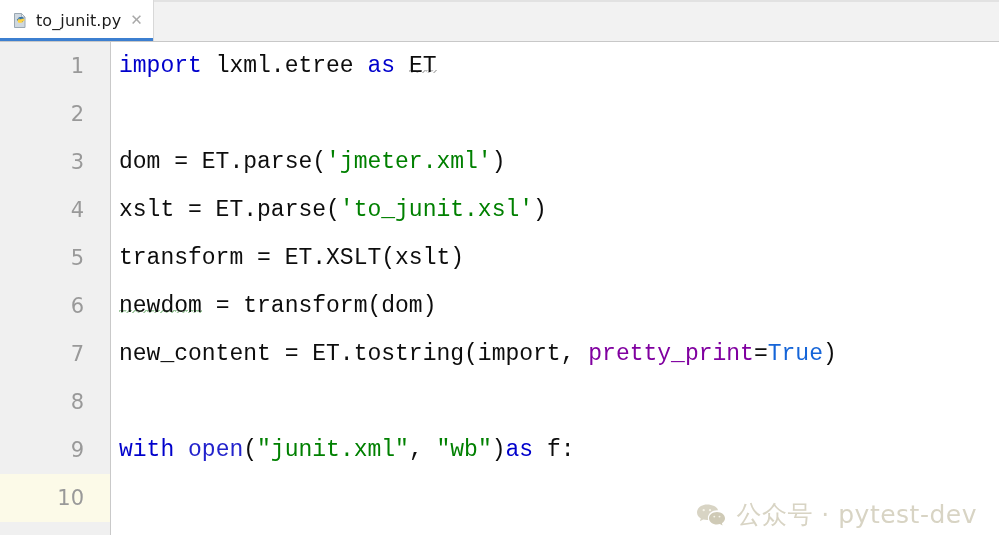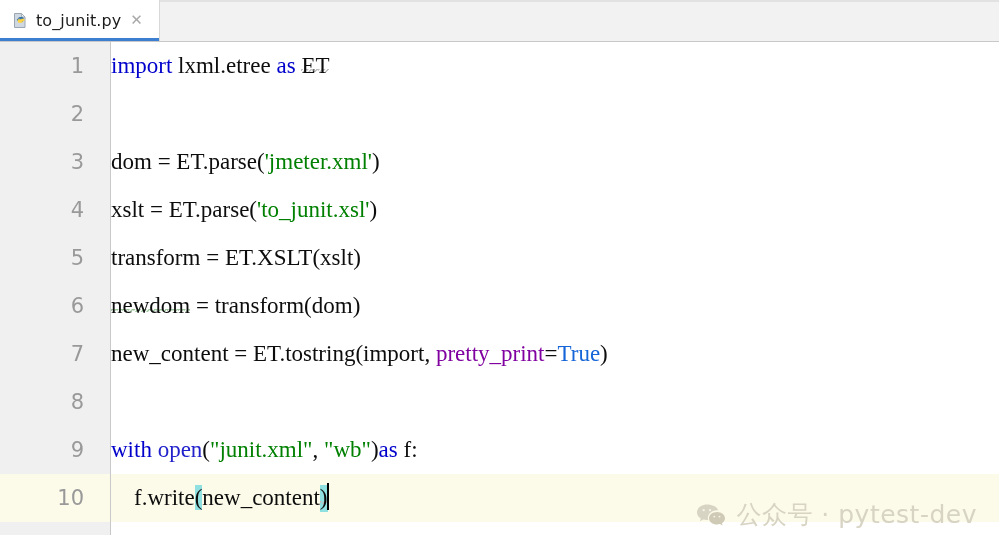--- a/index.html
+++ b/index.html
@@ -38,21 +38,21 @@
     content: "";
     position: absolute;
     left: 0; right: 0; top: 0;
     height: 2px;
     background: #e2e2e2;
   }
   .tab {
     background: #ffffff;
     display: flex;
     align-items: center;
-    padding: 0 16px 0 12px;
+    padding: 0 10px 0 12px;
     min-width: 150px;
     position: relative;
     border-right: 1px solid #d8d8d8;
     box-sizing: border-box;
   }
   .tab::after {
     content: "";
     position: absolute;
     left: 0; right: 0; bottom: 0;
     height: 3px;
@@ -118,24 +118,24 @@
   .codearea {
     flex: 1 1 auto;
     position: relative;
     background: #ffffff;
     overflow: hidden;
   }
   .code-line {
     height: 48px;
     line-height: 48px;
     white-space: pre;
-    font-family: Liberation Serif, serif;
+    font-family: Liberation Mono, monospace;
     font-size: 23px;
     color: #0d0d0d;
-    padding-left: 0;
+    padding-left: 8px;
     box-sizing: border-box;
     position: relative;
     letter-spacing: 0px;
   }
   .code-line.current {
     background: #fcfae8;
   }
 
   
   .t-kw   { color: #0000cc; }
@@ -241,21 +241,20 @@
     <div class="codearea" id="codearea">
         <div class="code-line"><span class="t-kw">import</span><span class="t-plain"> lxml.etree </span><span class="t-kw">as</span><span class="t-plain"> </span><span class="t-plain sq-gray">ET</span></div>
         <div class="code-line">&nbsp;</div>
         <div class="code-line"><span class="t-plain">dom = ET.parse(</span><span class="t-str">'jmeter.xml'</span><span class="t-plain">)</span></div>
         <div class="code-line"><span class="t-plain">xslt = ET.parse(</span><span class="t-str">'to_junit.xsl'</span><span class="t-plain">)</span></div>
         <div class="code-line"><span class="t-plain">transform = ET.XSLT(xslt)</span></div>
         <div class="code-line"><span class="t-plain sq-green">newdom</span><span class="t-plain"> = transform(dom)</span></div>
         <div class="code-line"><span class="t-plain">new_content = ET.tostring(import, </span><span class="t-kwarg">pretty_print</span><span class="t-plain">=</span><span class="t-const">True</span><span class="t-plain">)</span></div>
         <div class="code-line">&nbsp;</div>
         <div class="code-line"><span class="t-kw">with</span><span class="t-plain"> </span><span class="t-bi">open</span><span class="t-plain">(</span><span class="t-str">"junit.xml"</span><span class="t-plain">, </span><span class="t-str">"wb"</span><span class="t-plain">)</span><span class="t-kw">as</span><span class="t-plain"> f:</span></div>
-        <div class="code-line current"><span class="t-plain">    f.write</span><span class="t-plain t-match">(</span><span class="t-plain">new_content</span><span class="t-plain t-match sq-gray">)</span><span class="caret"></span></div>
       </div>
 
     <div class="watermark">
       <span class="wm-icon">
         <svg width="30" height="24" viewBox="0 0 30 24" xmlns="http://www.w3.org/2000/svg">
           <path d="M11 1.6 C5.3 1.6 1 5.2 1 9.4 c0 2.4 1.5 4.6 3.8 6 l-0.9 2.8 3.3-1.7 c1.2 .3 2.5 .5 3.8 .5 .4 0 .8 0 1.2-.1 -.2-.6-.3-1.3-.3-2 0-4.2 4.2-7.6 9.4-7.6 .3 0 .6 0 .9 .1 C21.3 4.2 16.7 1.6 11 1.6 z" fill="#d8d4c4"></path>
           <circle cx="7.7" cy="7.2" r="1.15" fill="#f6f4e9"></circle>
           <circle cx="14.0" cy="7.2" r="1.15" fill="#f6f4e9"></circle>
           <path d="M29 15.2 c0-3.5-3.6-6.3-8-6.3 -4.4 0-8 2.8-8 6.3 0 3.5 3.6 6.3 8 6.3 1 0 2-.2 2.9-.4 l2.7 1.4 -.7-2.3 C27.8 19.1 29 17.3 29 15.2 z" fill="#cfcab6"></path>
           <circle cx="18.3" cy="13.6" r="0.95" fill="#f6f4e9"></circle>

